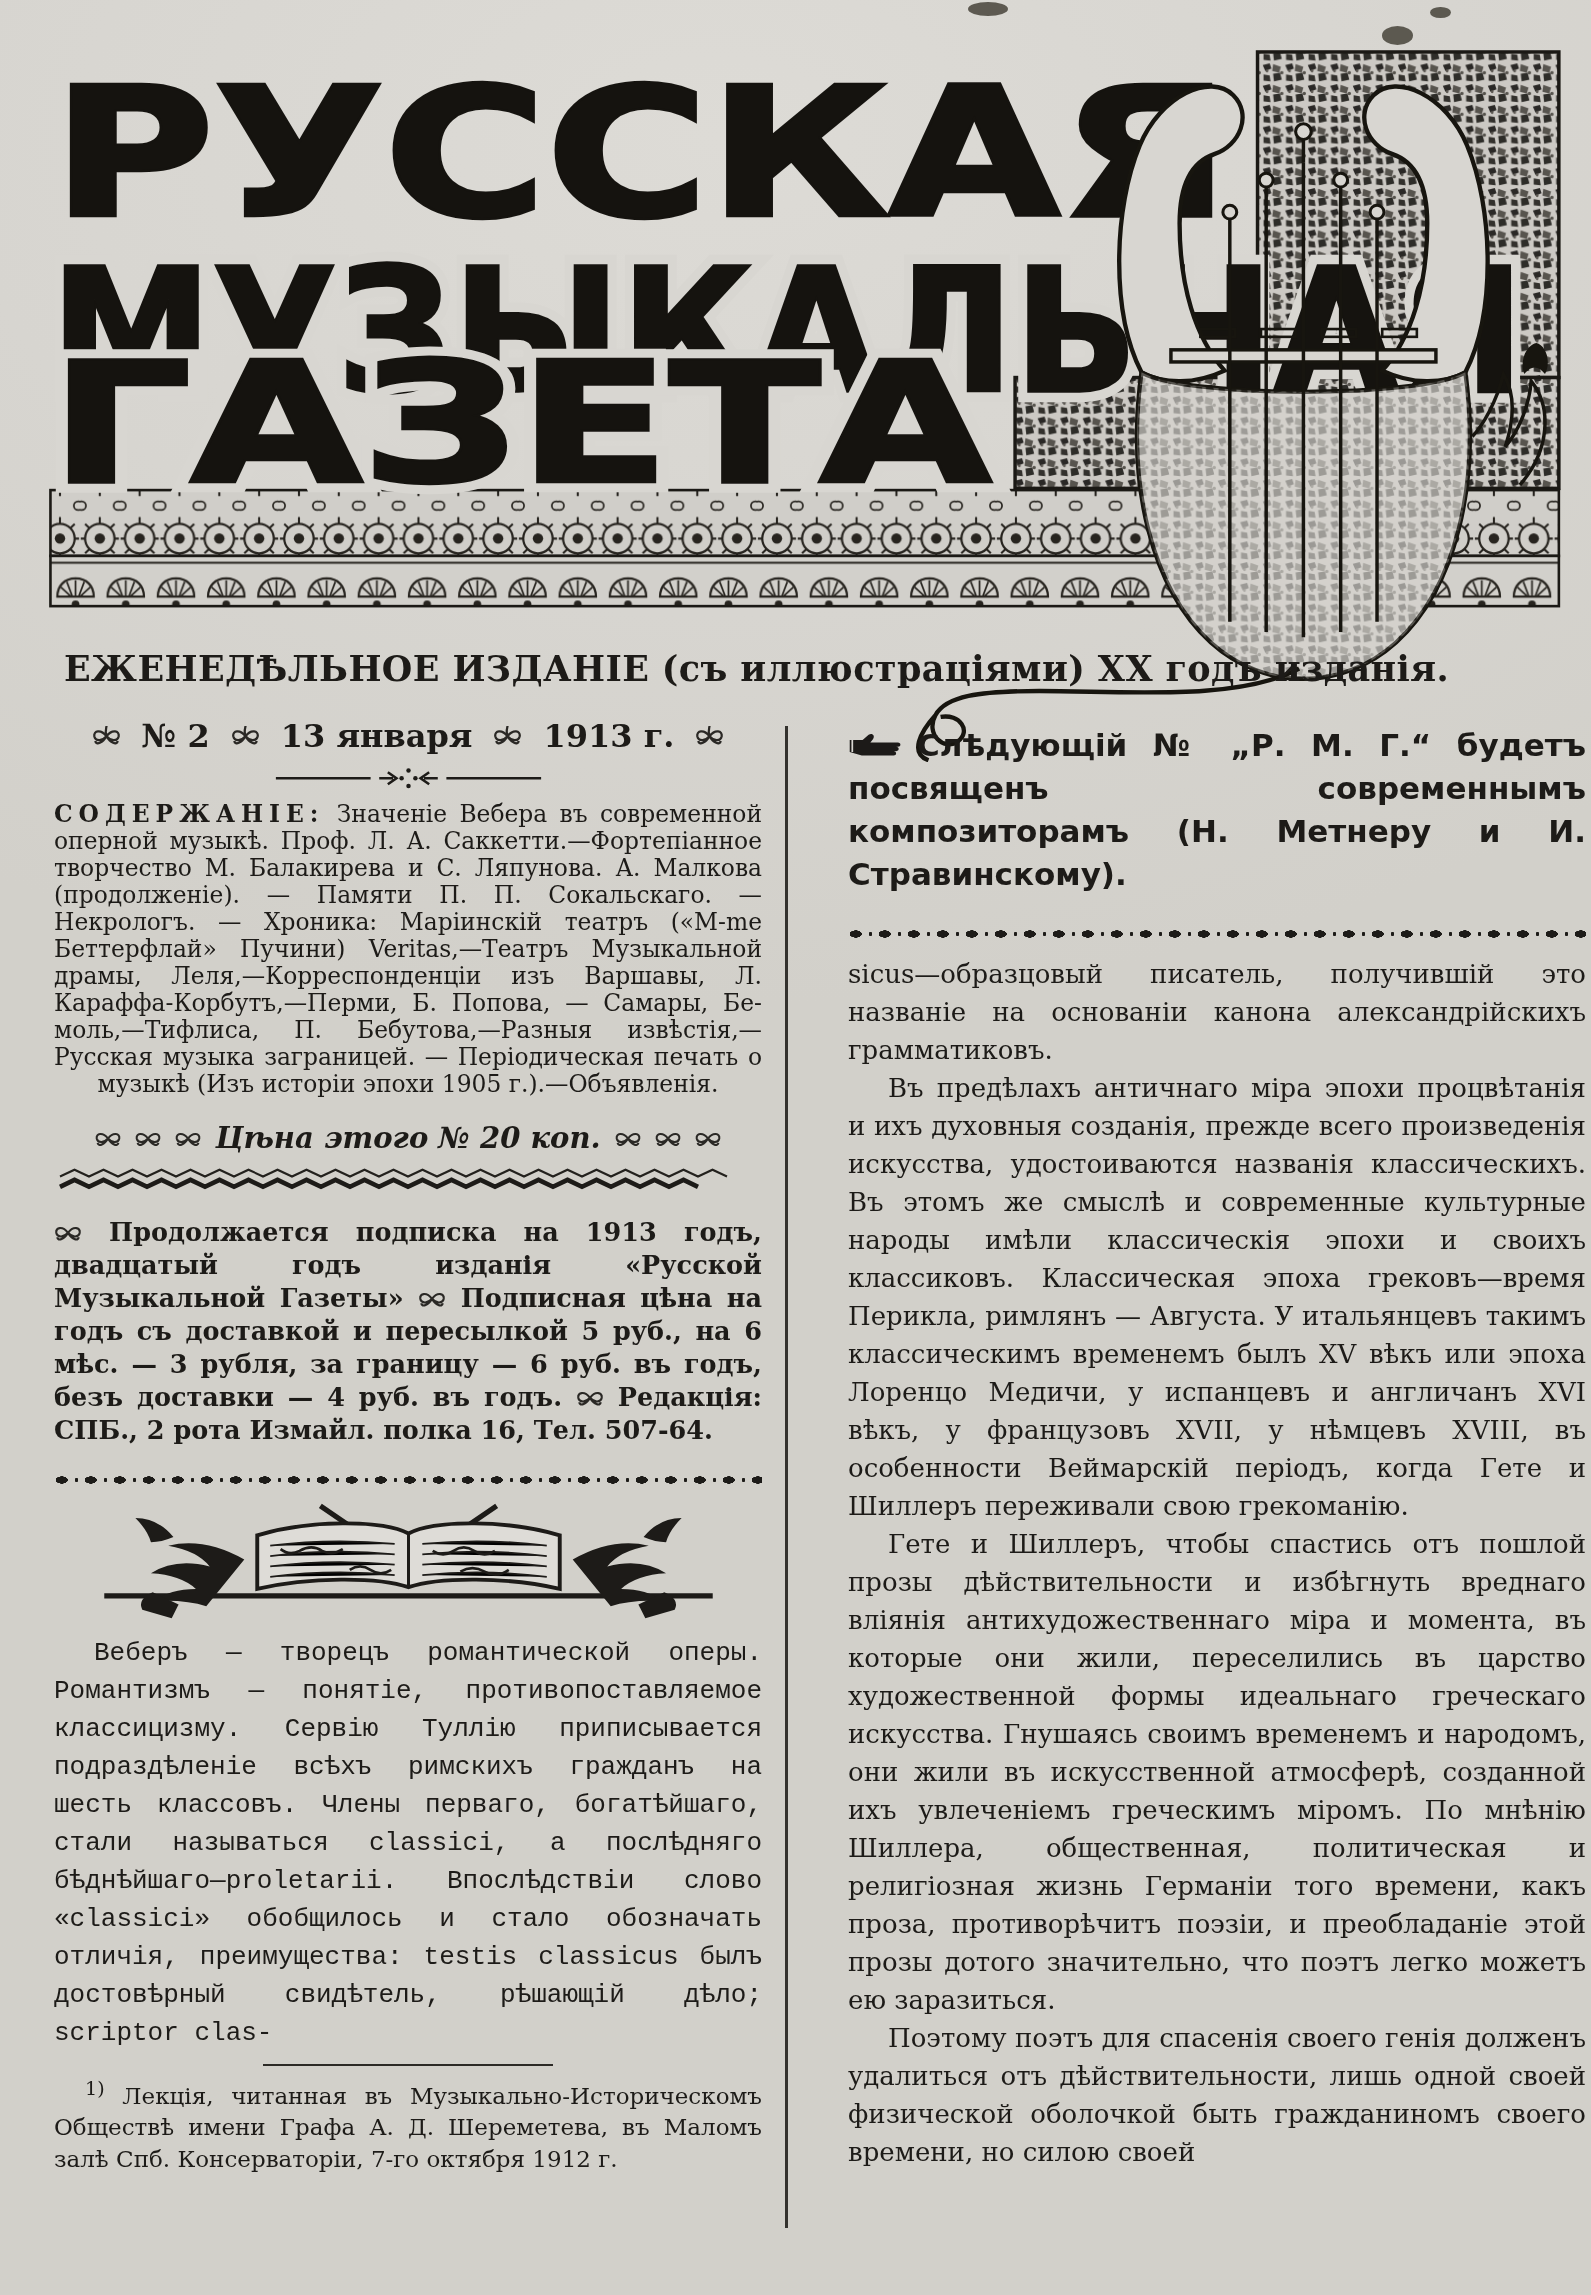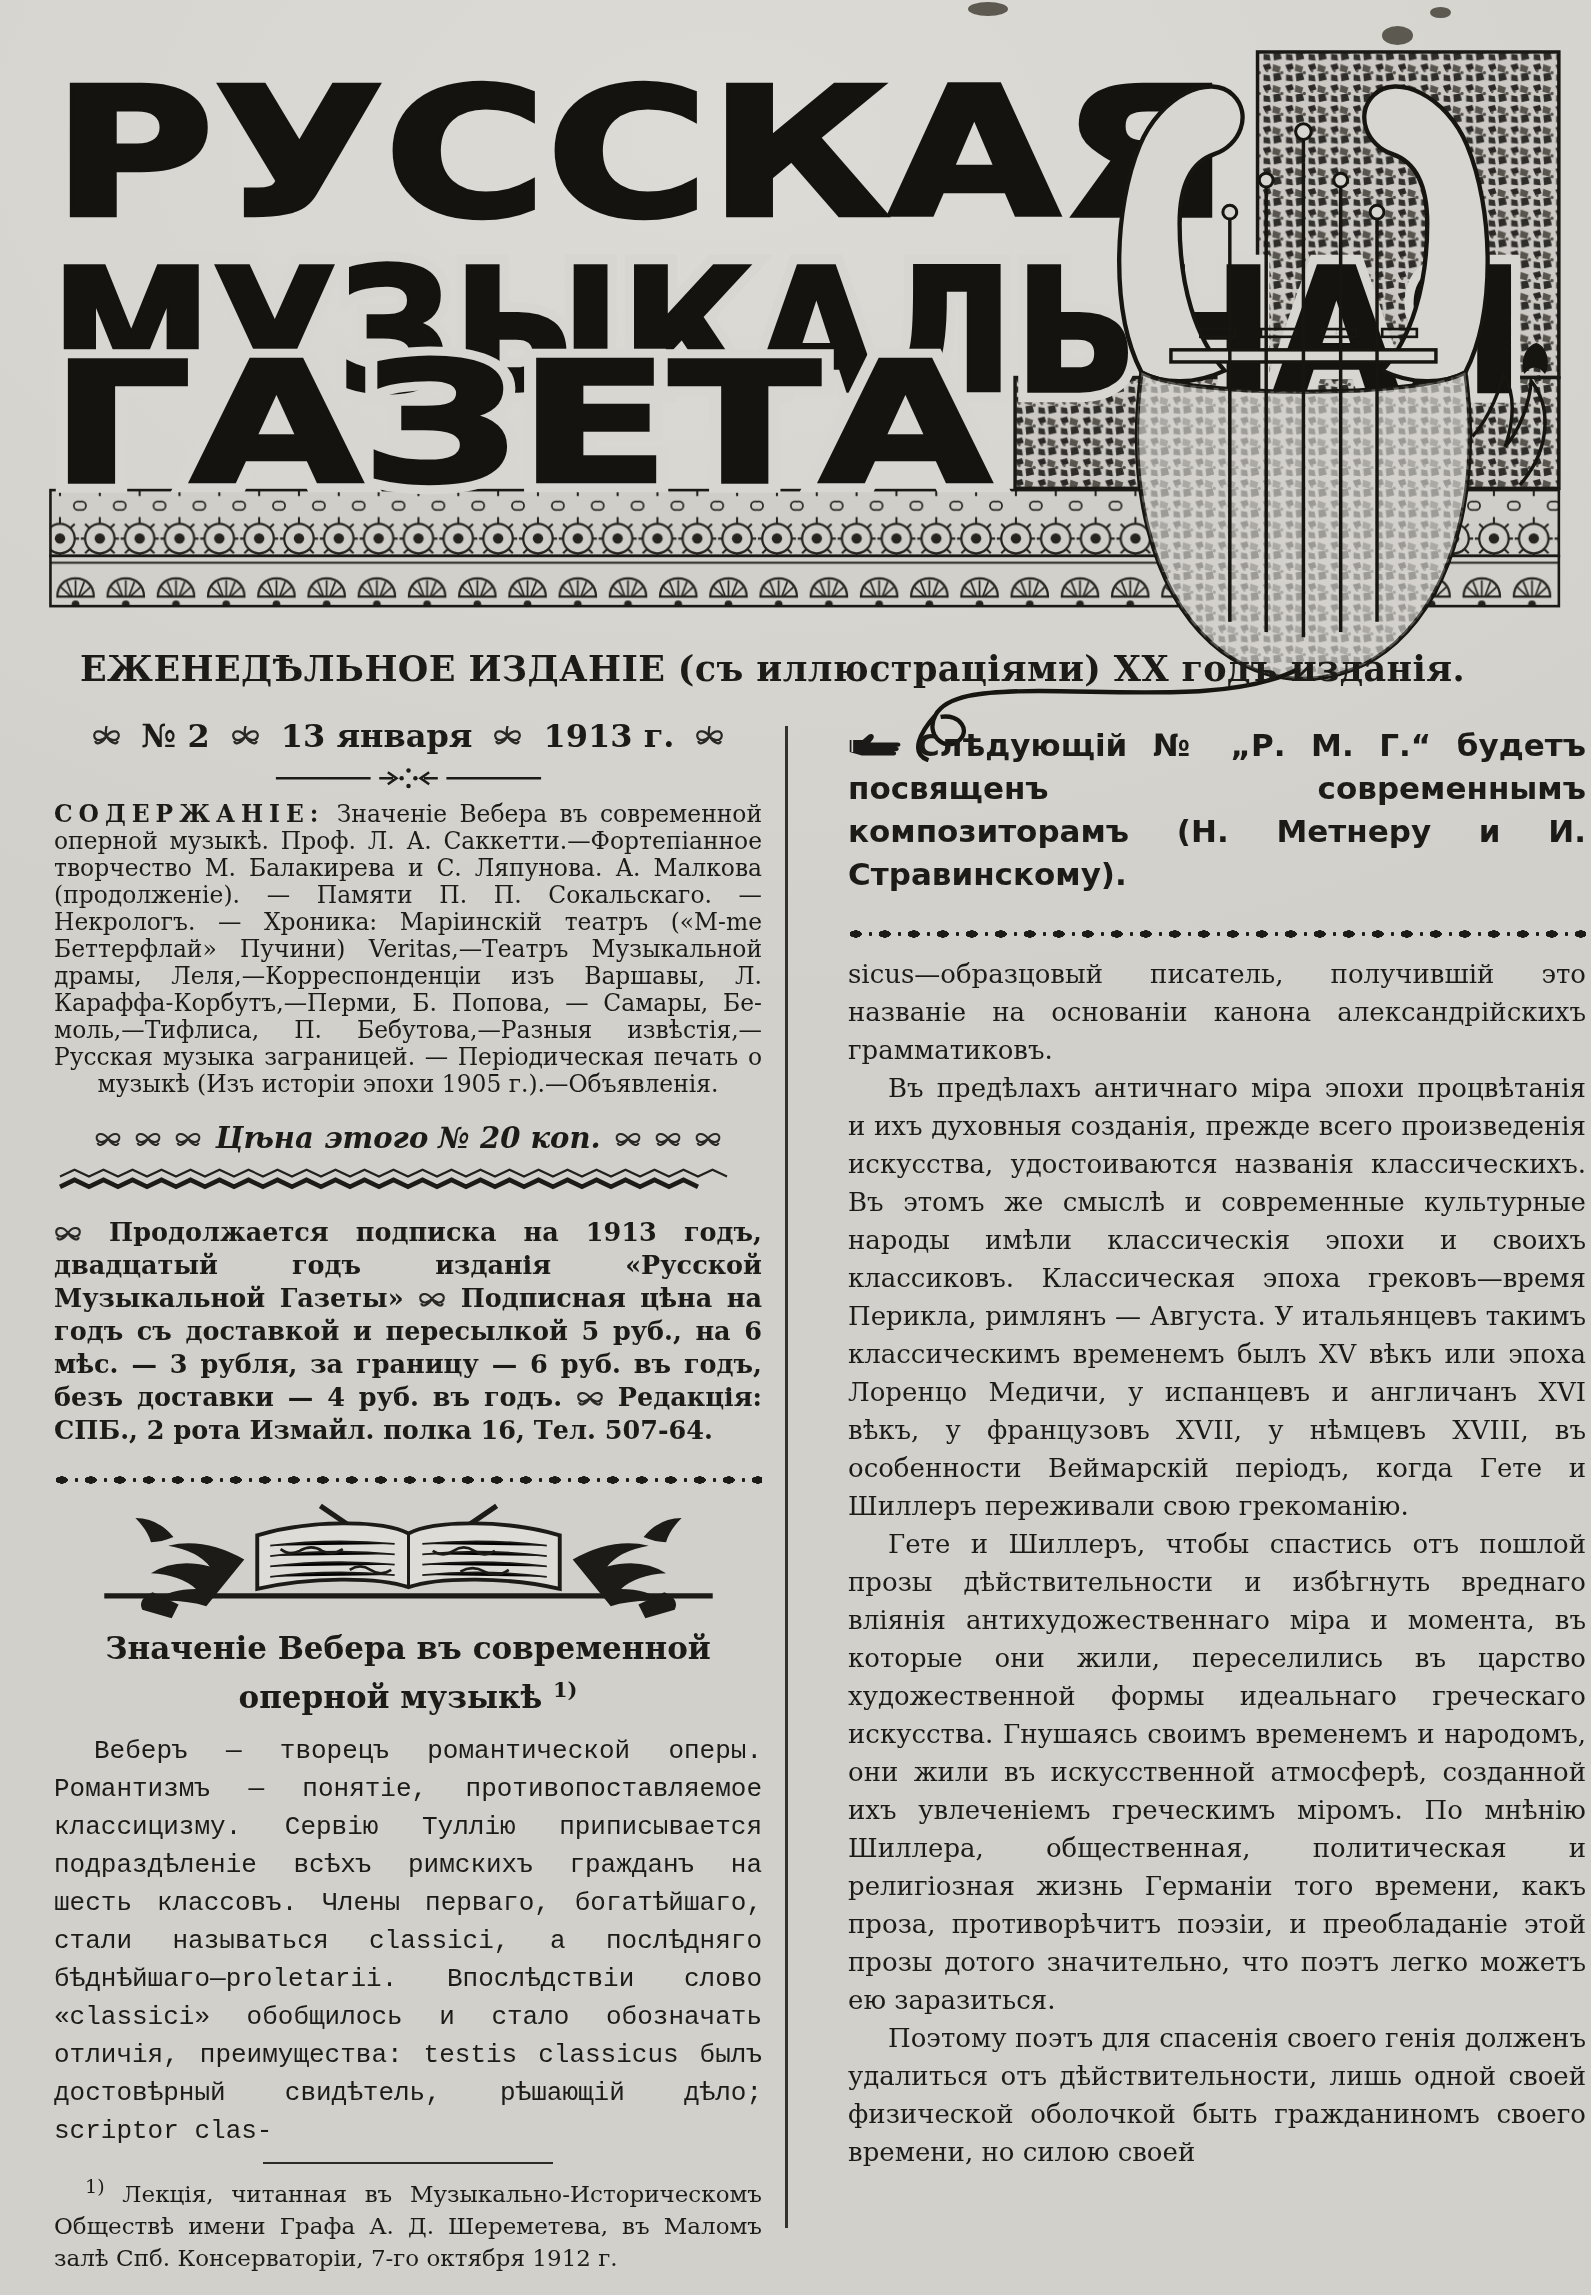--- a/index.html
+++ b/index.html
@@ -8,21 +8,21 @@
     background:
       radial-gradient(1385px 866px at 45% 6%, #dddbd6 0%, #d7d5d0 55%, #d2d0ca 100%);
     font-family:"DejaVu Serif","Liberation Serif",serif;
     color:#1d1b18;
   }
   .abs{position:absolute;}
   
   #masthead-svg{left:0;top:0;width:1592px;height:762px;}
   
   .subtitle{
-    left:80px;top:648px;width:970px;
+    left:64px;top:648px;width:970px;
     font:700 35px/1.2 "DejaVu Serif","Liberation Serif",serif;
     letter-spacing:0.4px;white-space:nowrap;
   }
   
   .col-left{left:54px;top:712px;width:708px;}
   .col-right{left:848px;top:712px;width:738px;}
   .divider-v{left:785px;top:726px;width:2.6px;height:1502px;background:#34322e;}
   
   .issue-line{
     margin-top:7px;display:flex;justify-content:center;align-items:center;gap:21px;
@@ -263,21 +263,20 @@
       <path d="M170 70 q-46 -26 -88 -16 q34 6 48 24 q-40 -10 -68 8 q34 2 52 18 q-30 0 -48 14 q36 -2 60 6z"></path>
       <path d="M88 44 q-18 -22 -44 -22 q14 14 18 28 q12 0 26 -6z"></path>
       <path d="M550 70 q46 -26 88 -16 q-34 6 -48 24 q40 -10 68 8 q-34 2 -52 18 q30 0 48 14 q-36 -2 -60 6z"></path>
       <path d="M632 44 q18 -22 44 -22 q-14 14 -18 28 q-12 0 -26 -6z"></path>
 
       <path d="M64 108 l30 14 -8 16 -34 -10 q-6 -12 12 -20z"></path>
       <path d="M656 108 l-30 14 8 16 34 -10 q6 -12 -12 -20z"></path>
     </g>
   </svg>
 
-  <h1 class="article-title"><span>Значеніе Вебера въ современной оперной музыкѣ</span> <sup>1)</sup></h1>
 
 
   <p class="body-par">Веберъ — творецъ романтической оперы. Романтизмъ — понятіе, противопоставляемое классицизму. Сервію Туллію приписывается подраздѣленіе всѣхъ римскихъ гражданъ на шесть классовъ. Члены перваго, богатѣйшаго, стали называться classici, а послѣдняго бѣднѣйшаго—proletarii. Впослѣдствіи слово «classici» обобщилось и стало обозначать отличія, преимущества: testis classicus былъ достовѣрный свидѣтель, рѣшающій дѣло; scriptor clas-</p>
 
   <hr class="fn-rule">
   <p class="footnote"><sup>1)</sup><span> Лекція, читанная въ Музыкально-Историческомъ Обществѣ имени Графа А. Д. Шереметева, въ Маломъ залѣ Спб. Консерваторіи, 7-го октября 1912 г.</span></p>
 </div>
 
 <div class="col-right abs">
 

